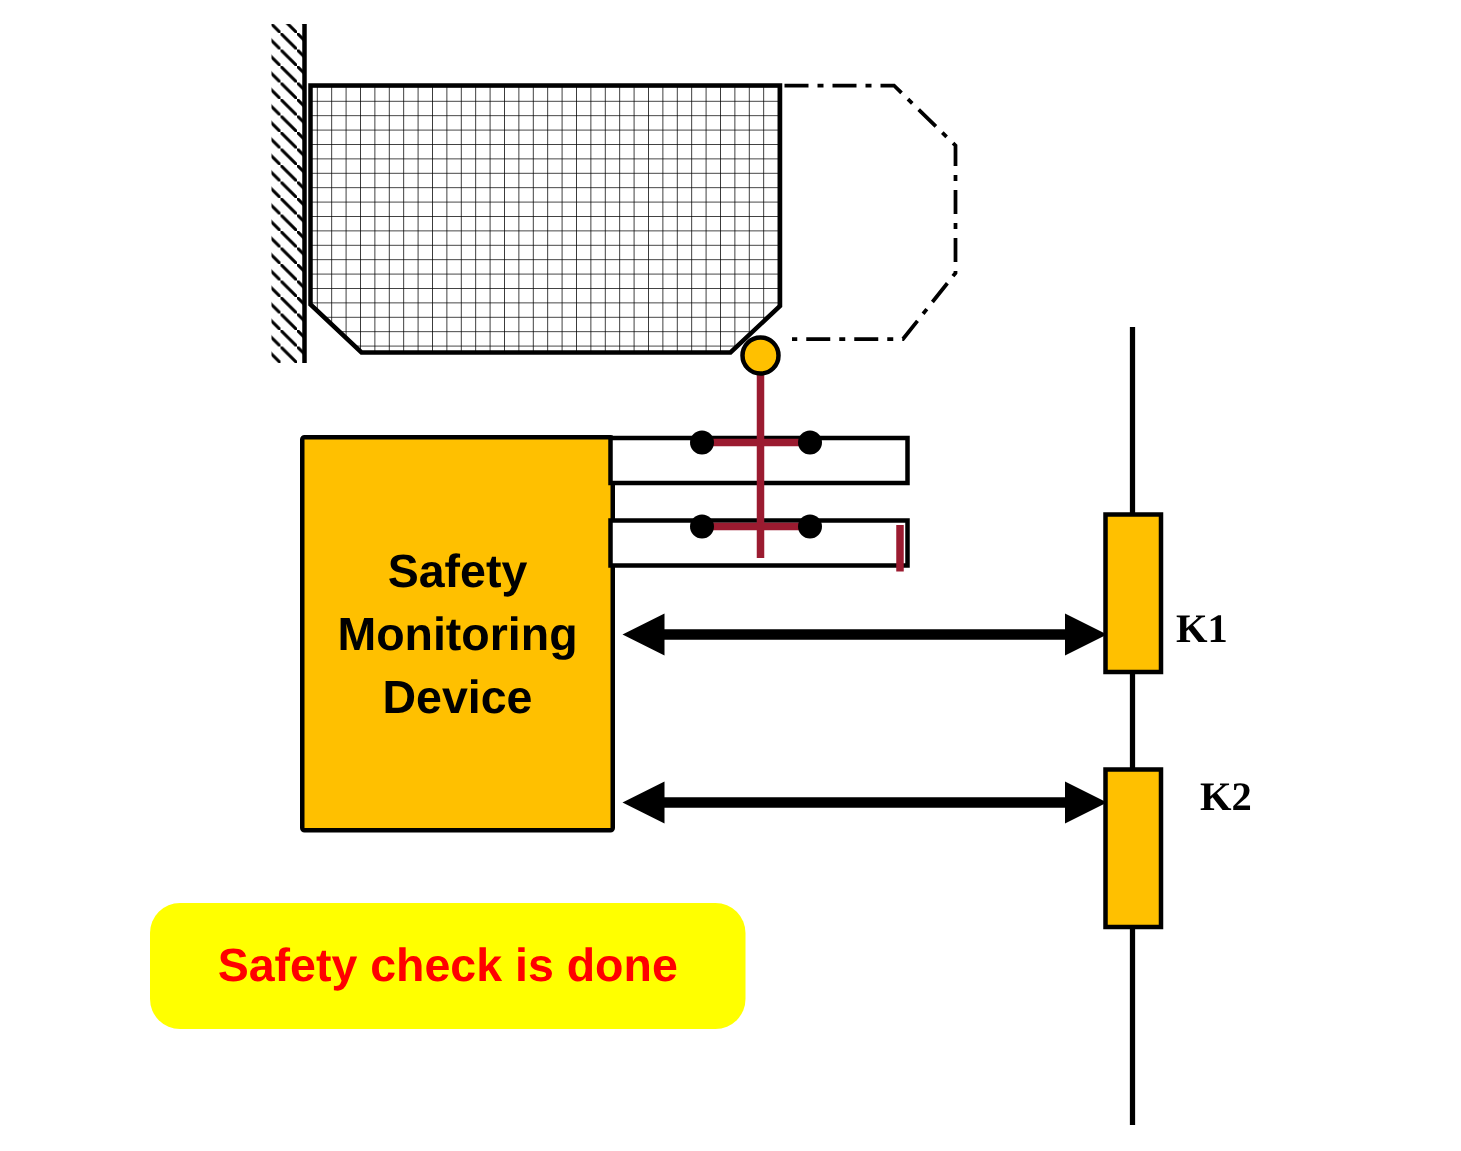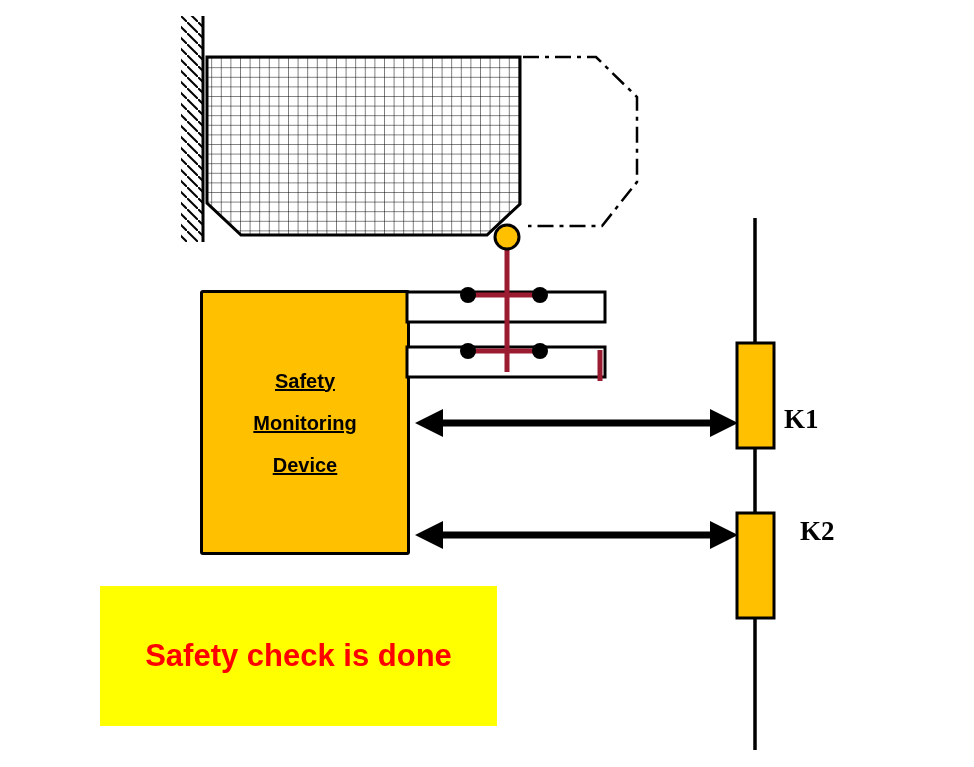--- a/index.html
+++ b/index.html
@@ -24,49 +24,49 @@
     border: 3px solid #000;
     border-radius: 3px;
     display: flex;
     flex-direction: column;
     justify-content: center;
     align-items: center;
     z-index: 1;
   }
   .device-line {
     font-weight: bold;
-    font-size: 20px;
+    font-size: 31px;
     line-height: 42px;
     color: #000;
     text-align: center;
-    text-decoration: underline;
   }
   .k-label {
     position: absolute;
     font-weight: bold;
     font-size: 27px;
     color: #000;
     z-index: 3;
     font-family: Liberation Serif, serif;
   }
   .k1 { left: 784px; top: 404px; }
   .k2 { left: 800px; top: 516px; }
   .banner {
     position: absolute;
-    left: 100px; top: 586px;
-    width: 397px; height: 140px;
+    left: 100px; top: 602px;
+    width: 397px; height: 84px;
     display: flex;
     flex-direction: column;
     justify-content: center;
     align-items: center;
     text-align: center;
     font-weight: bold;
     font-size: 31px;
     line-height: 48px;
     z-index: 3;
+    border-radius: 20px;
   }
 </style>
 </head>
 <body>
 
 <div class="canvas">
 
   <div class="device-box" style="background-color: rgb(255, 192, 0);">
     <div class="device-line">Safety</div>
     <div class="device-line">Monitoring</div>

